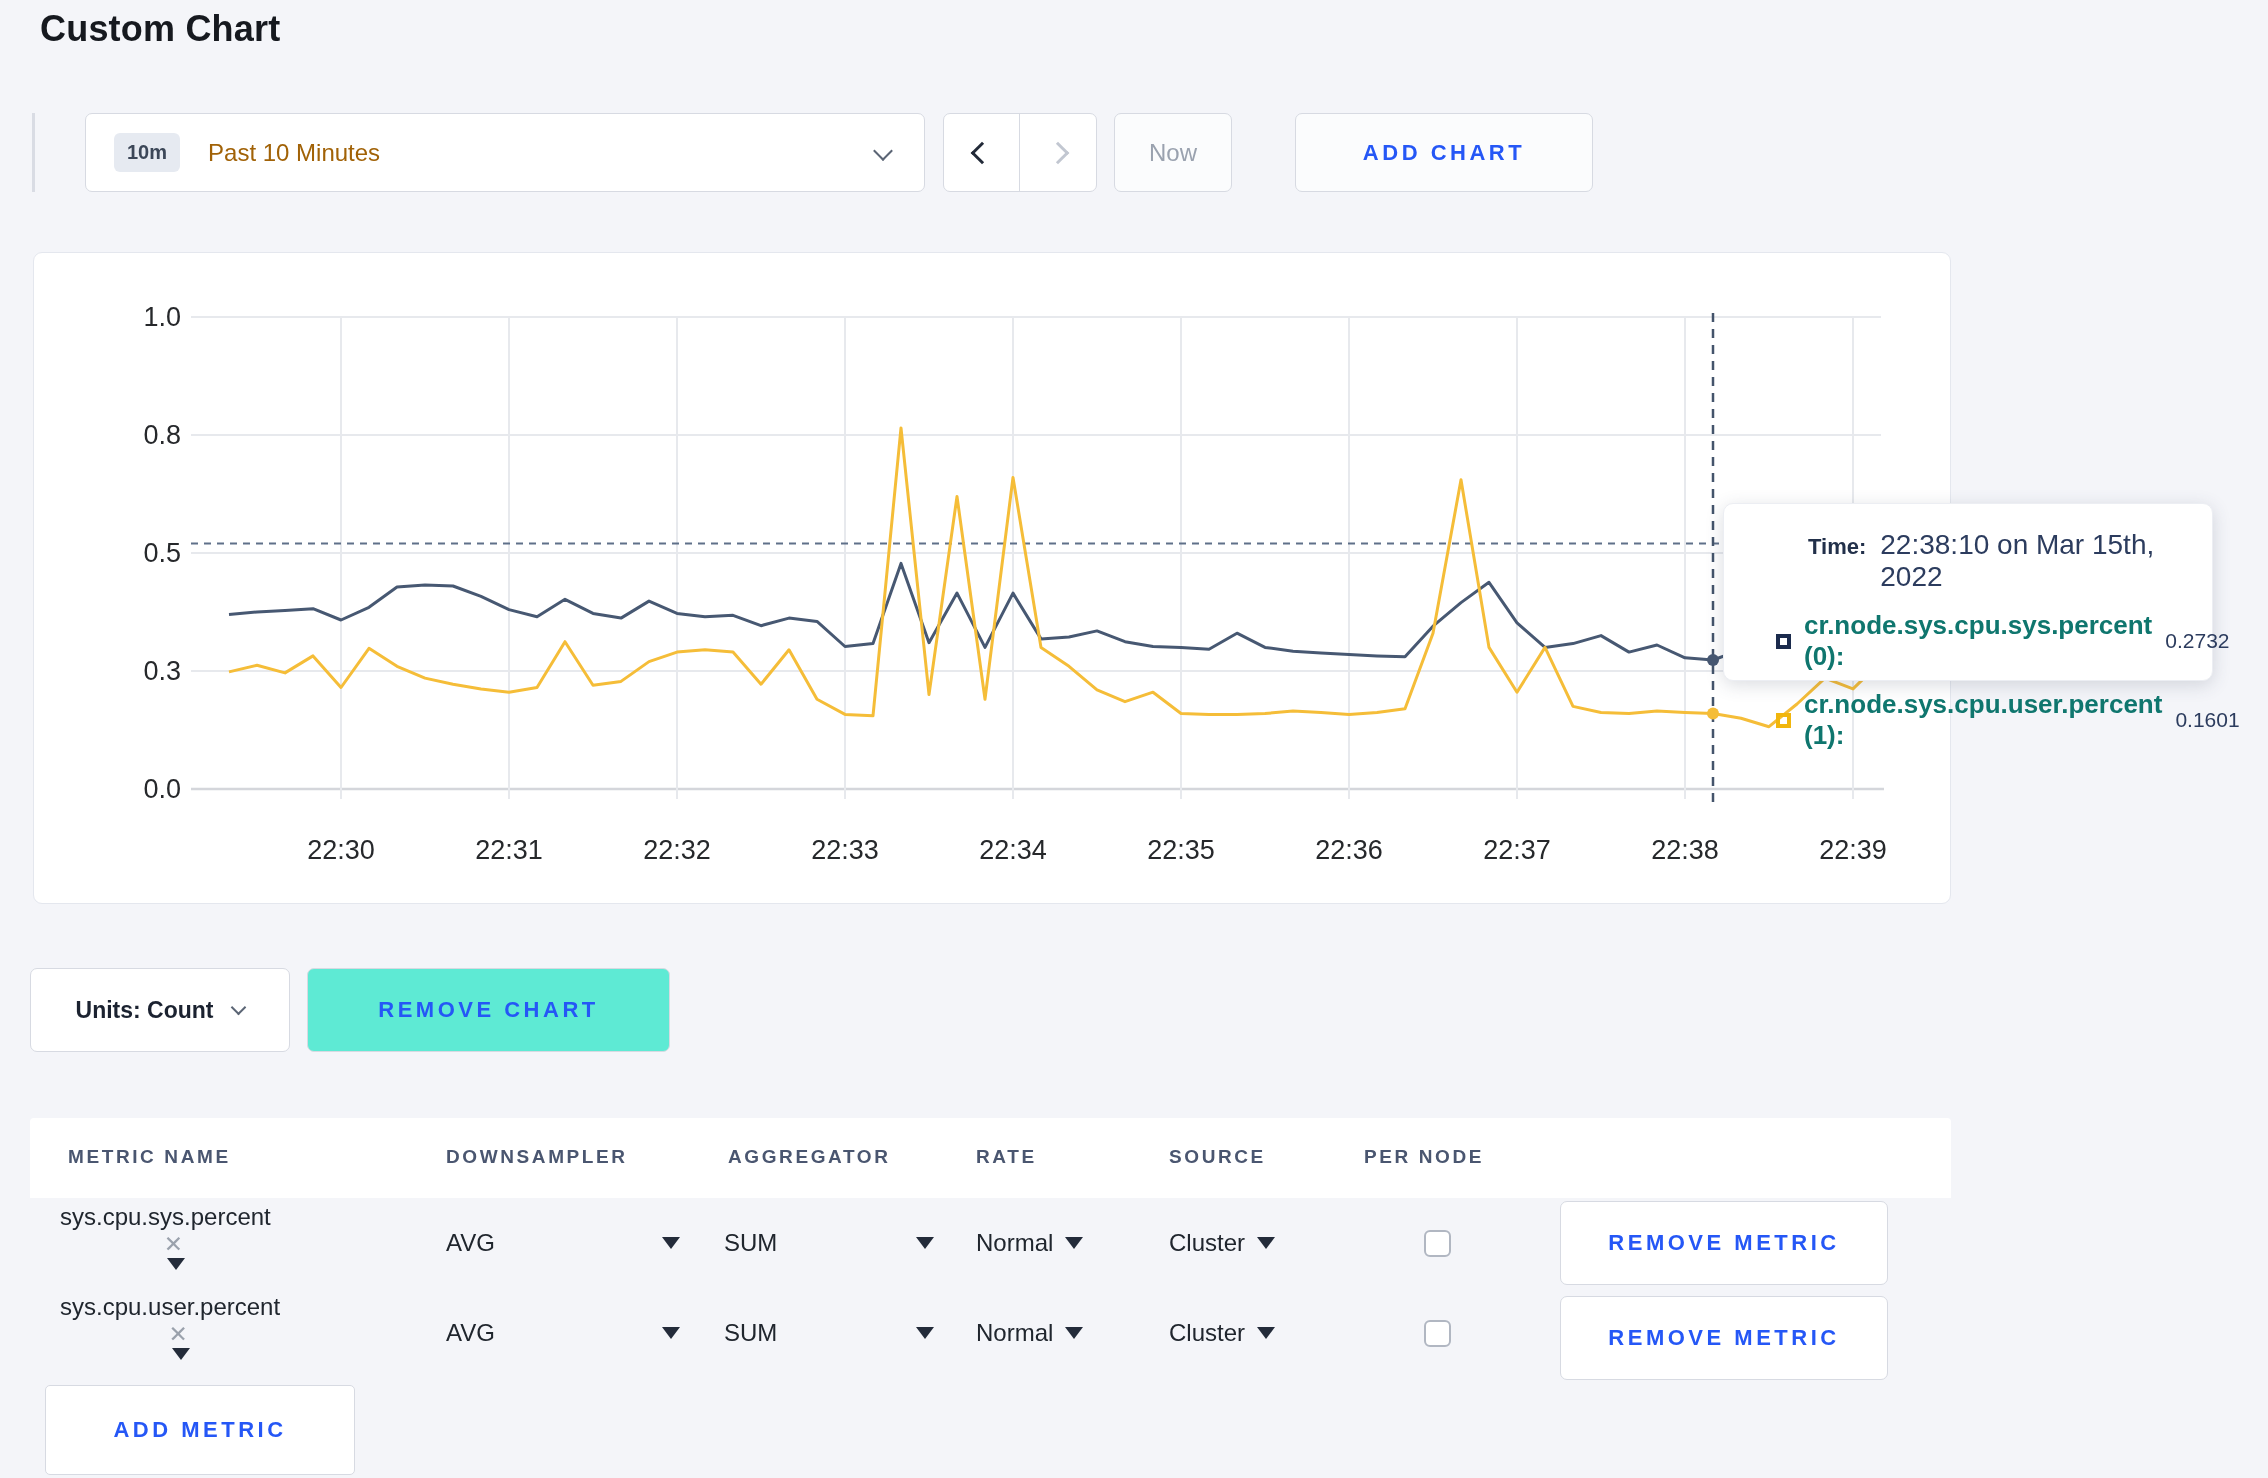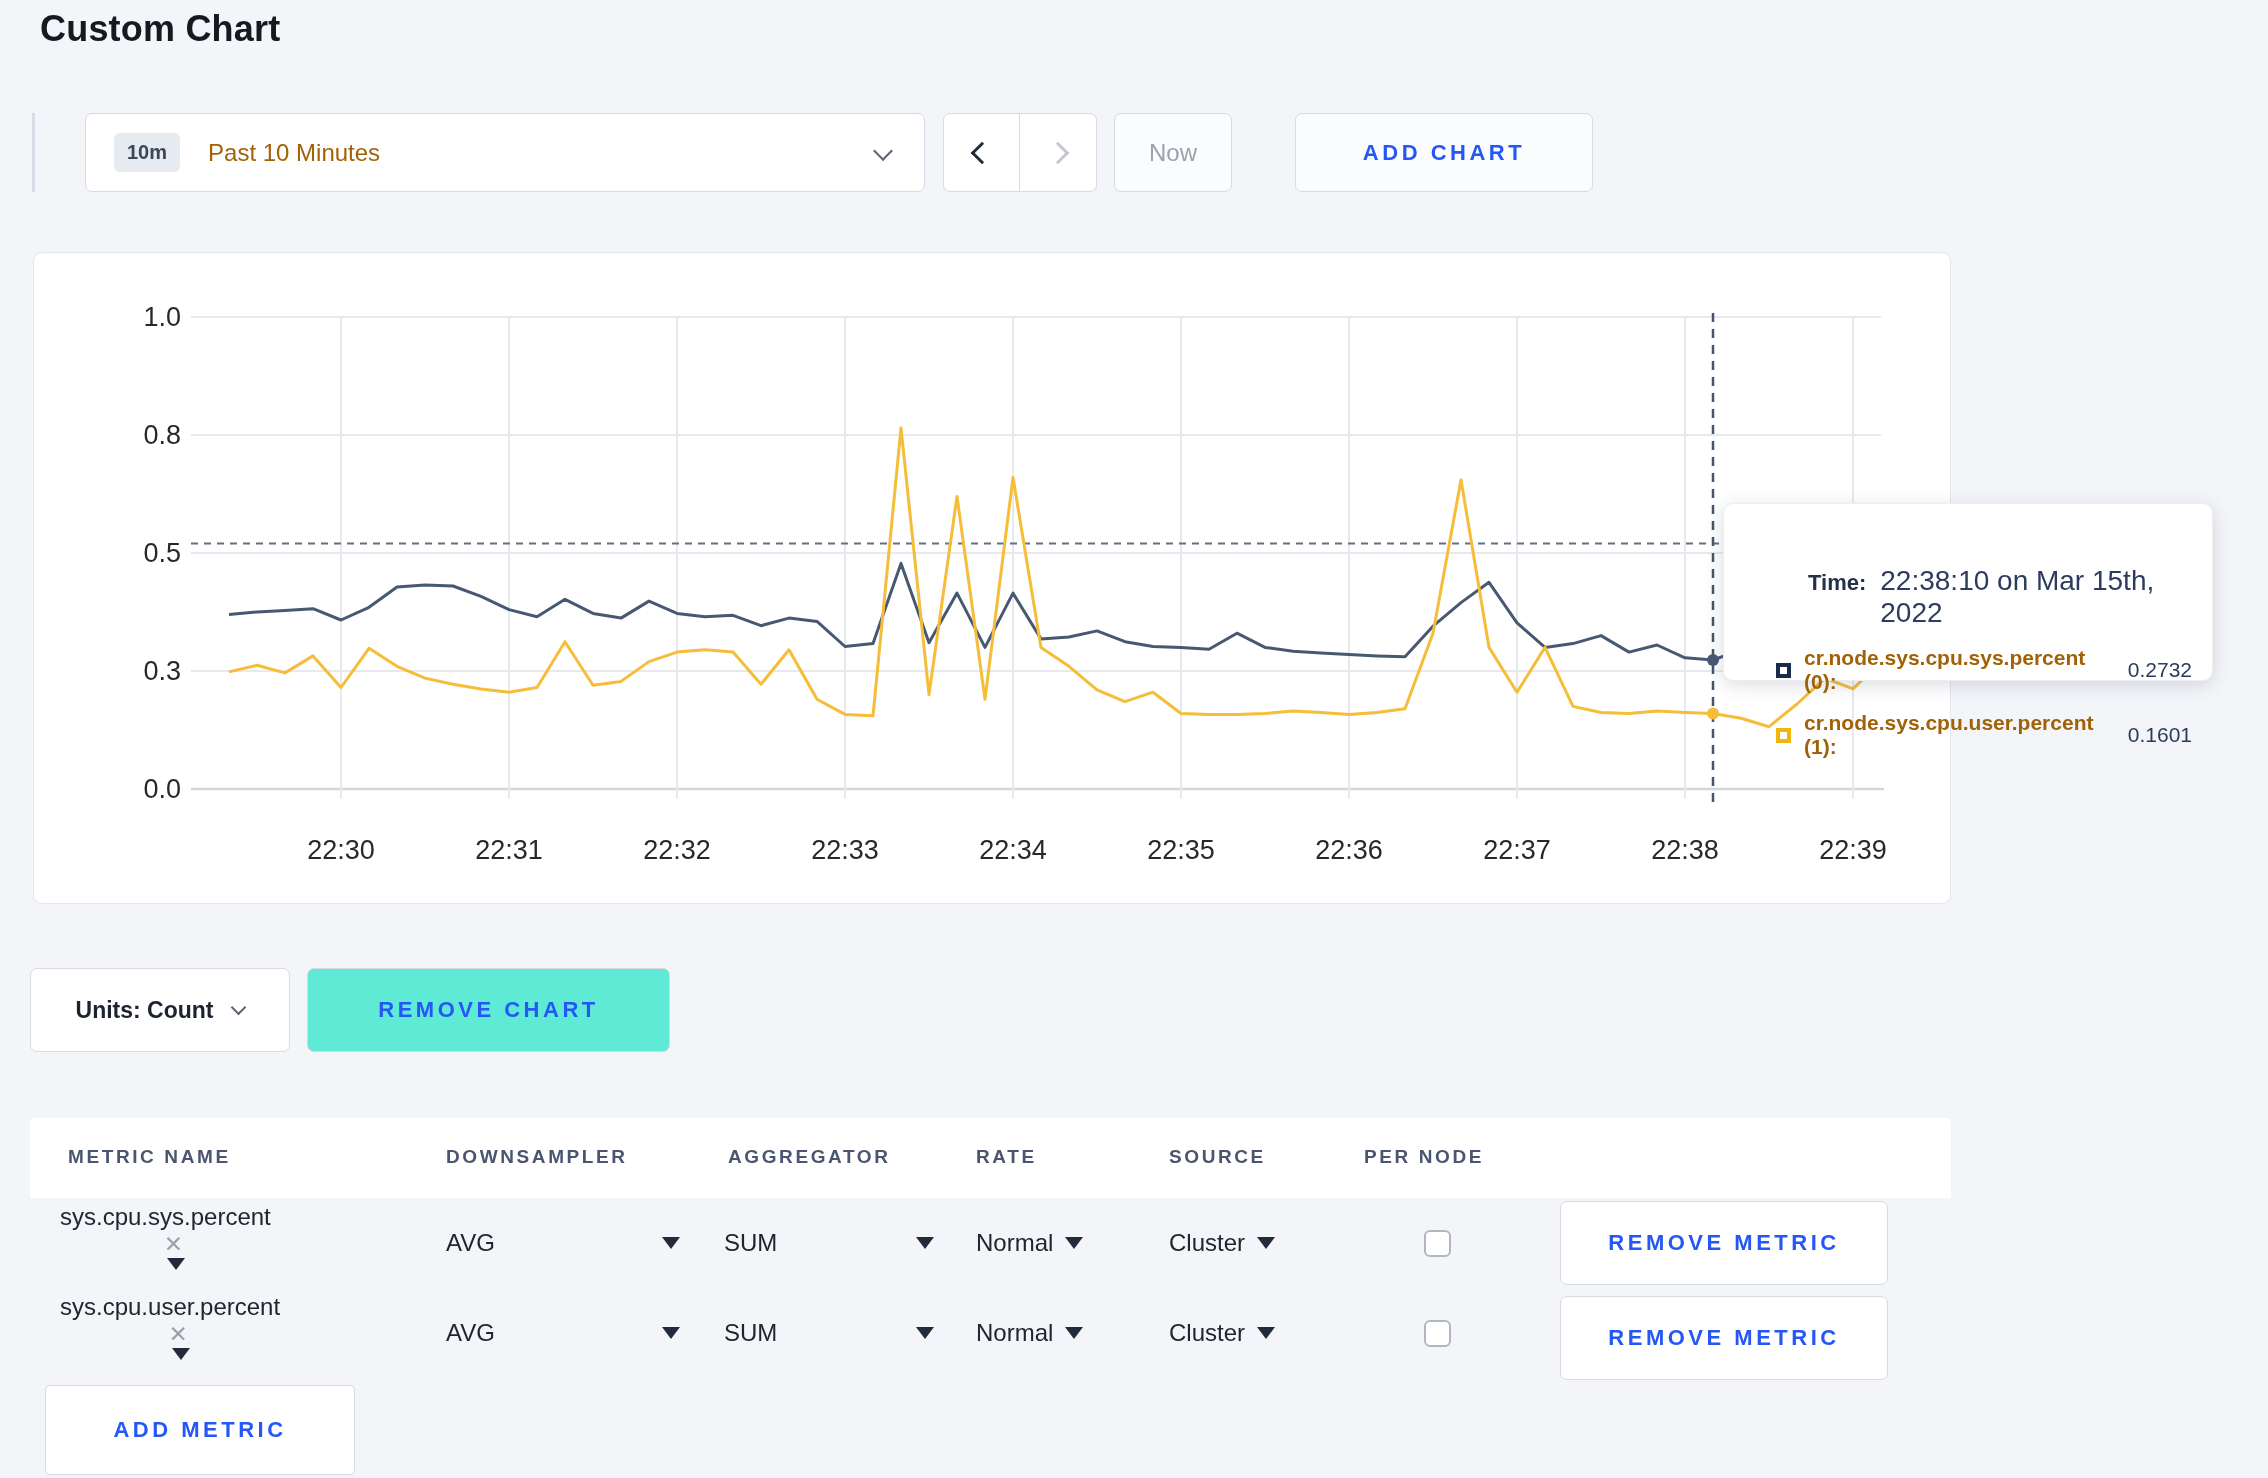--- a/index.html
+++ b/index.html
@@ -54,27 +54,27 @@
   }
   .chart-card svg { position:absolute; left:0; top:0; }
 
   
   .chart-tooltip {
     left:1723px; top:503px; width:490px; height:178px;
     background:#ffffff; border:1px solid #eceef3; border-radius:10px;
     box-shadow:0 4px 18px rgba(55,65,90,.18);
     padding:25px 20px 0 52px; z-index:5;
   }
-  .tt-time-row { display:flex; align-items:baseline; margin-left:32px;margin-top:36px; }
+  .tt-time-row { display:flex; align-items:baseline; margin-left:32px; }
   .tt-time-label { font-size:22px; font-weight:700; color:#22304a; }
   .tt-time-value { font-size:28px; color:#2c3c5e; margin-left:14px; }
   .tt-metric-row { display:flex; align-items:center; margin-top:17px; }
   .tt-swatch { width:15px; height:15px; border:4px solid #1b2b4d; margin-right:13px; flex:none; }
   .tt-swatch.user { border-color:#f1b60d; }
-  .tt-label { font-size:21px; font-weight:700; color:#a16207; }
+  .tt-label { font-size:26px; font-weight:700; color:#0f766e; }
   .tt-value { font-size:21px; color:#2c3c5e; margin-left:13px; }
 
   
   .units-btn { left:30px; top:968px; width:260px; height:84px; }
   .units-label { font-size:23px; font-weight:700; color:#1b2230; }
   .units-btn .chev { margin-left:20px; width:11px; height:11px; border-width:2px; margin-top:-6px; }
   .remove-chart-btn { left:307px; top:968px; width:363px; height:84px; background:#5eead4; }
 
   
   .table-header { left:30px; top:1118px; width:1921px; height:80px; background:#ffffff; border-radius:4px 4px 0 0; }

